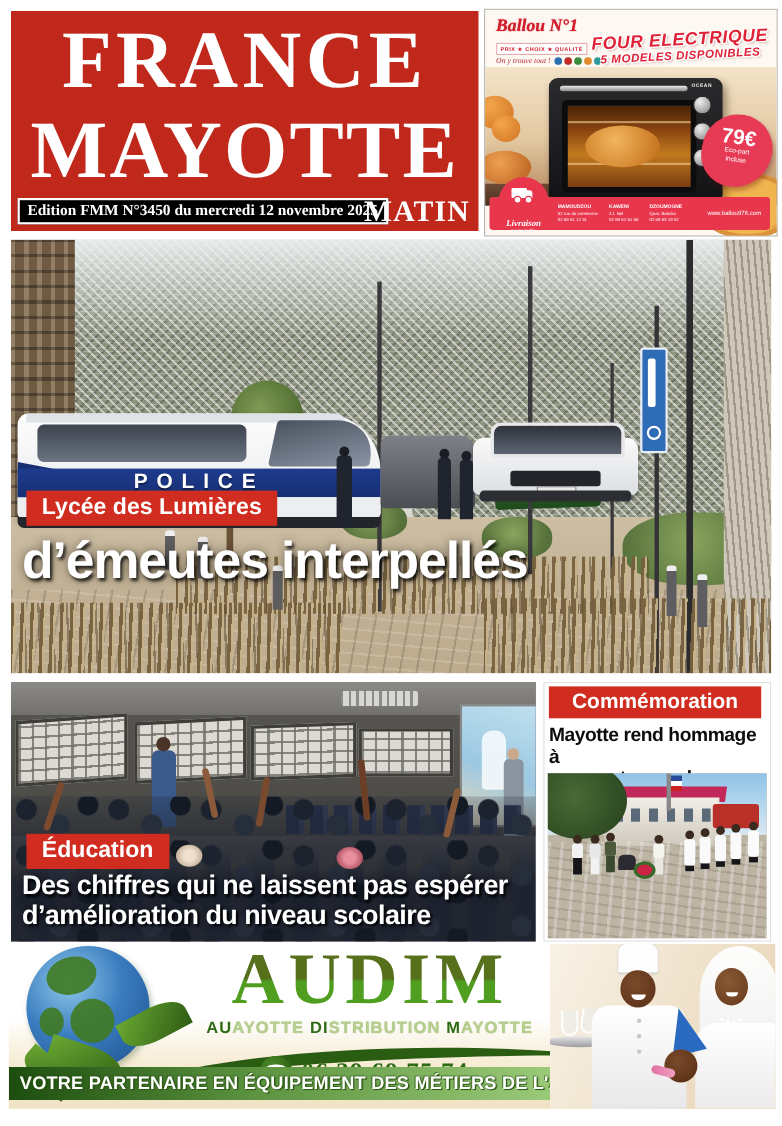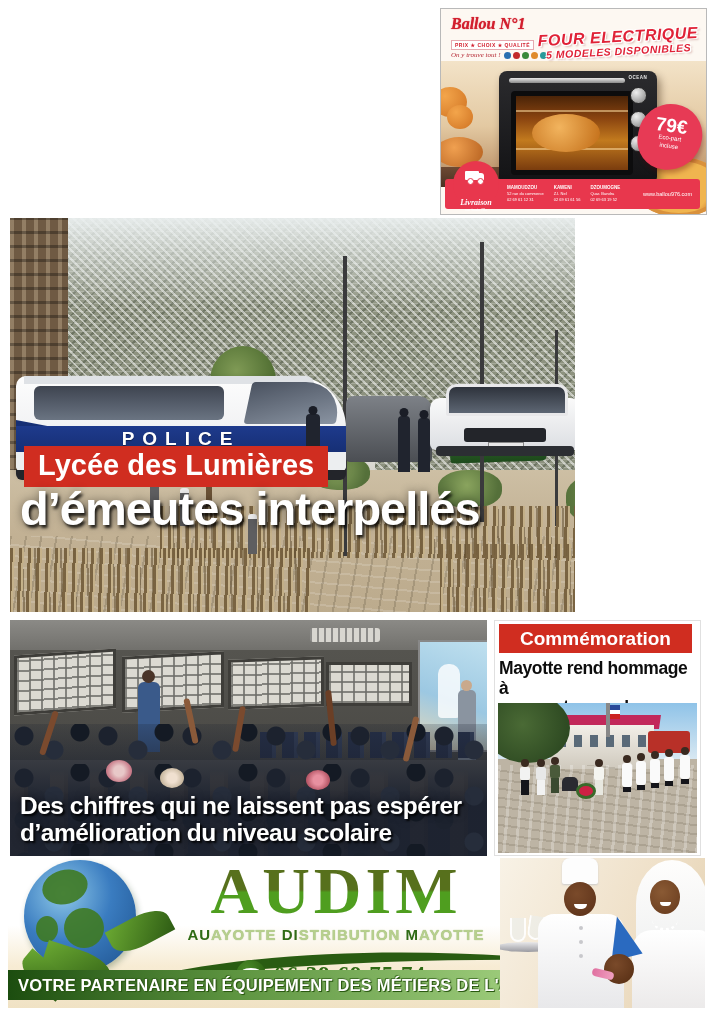--- a/index.html
+++ b/index.html
@@ -81,21 +81,21 @@
   .truck-w1,.truck-w2{position:absolute;bottom:-3px;width:5px;height:5px;border-radius:50%;background:#fff;border:1px solid #e8374d;}
   .truck-w1{left:2px}.truck-w2{right:3px}
   .livr-title{font-style:italic;font-weight:bold;font-size:8px;font-family:"Liberation Serif",serif;margin-top:16px;}
   .livr-sub{font-size:4px;}
   .stores{display:flex;gap:10px;margin-left:62px;}
   .store{font-size:4px;line-height:1.5;}
   .store b{font-size:4.5px;}
   .ballou-web{margin-left:auto;margin-right:8px;font-size:5.5px;}
 
   
-  .main-photo{left:10px;top:218px;width:565px;height:394px;overflow:hidden;background:#cfd3cc;}
+  .main-photo{left:10px;top:218px;width:691px;height:394px;overflow:hidden;background:#cfd3cc;}
   .hill{left:0;top:0;width:100%;height:278px;background-color:#8d927f;
      background-image:
        repeating-linear-gradient(45deg,rgba(255,255,255,.5) 0 2px,transparent 2px 6px),
        repeating-linear-gradient(-45deg,rgba(58,68,52,.38) 0 2px,transparent 2px 7px),
        repeating-linear-gradient(0deg,rgba(255,255,255,.22) 0 1px,transparent 1px 4px);}
   .haze{left:0;top:0;width:100%;height:90px;background:linear-gradient(180deg,rgba(235,240,240,.95),rgba(235,240,240,0));}
   .left-build{left:0;top:0;width:58px;height:268px;background-color:#6f5a43;
      background-image:repeating-linear-gradient(0deg,rgba(0,0,0,.3) 0 3px,transparent 3px 14px),
        repeating-linear-gradient(90deg,rgba(255,235,200,.25) 0 4px,transparent 4px 12px);}
   .mid-builds{left:55px;top:212px;width:310px;height:72px;background:linear-gradient(180deg,#e4e3de,#c9c7bf);
@@ -165,21 +165,21 @@
   .suv{left:420px;top:166px;width:150px;height:74px;}
   .suv-body{position:absolute;left:0;top:14px;width:100%;height:52px;background:linear-gradient(180deg,#fafafa,#dcdee2);
       border-radius:10px 10px 6px 6px;box-shadow:0 4px 5px rgba(40,40,40,.35);}
   .suv-glass{position:absolute;left:16px;top:0;width:116px;height:26px;background:linear-gradient(180deg,#2e333c,#5d6673);
       border-radius:10px 10px 2px 2px;border:3px solid #e8e8ea;}
   .suv-grille{position:absolute;left:34px;top:44px;width:82px;height:14px;background:#23252a;border-radius:3px;}
   .suv-plate{position:absolute;left:58px;top:58px;width:34px;height:8px;background:#e8e8e8;border:1px solid #888;}
   .suv-bumper{position:absolute;left:6px;top:62px;width:138px;height:10px;background:#2c2e33;border-radius:4px;}
 
   .kicker{display:inline-block;background:#d02d20;color:#fff;font-weight:bold;padding:3px 14px 5px;}
-  .main-kicker{left:14px;top:228px;font-size:29px;}
+  .main-kicker{left:14px;top:228px;font-size:21px;}
   .main-headline{left:10px;top:266px;color:#fff;font-weight:bold;font-size:47px;line-height:1.07;
       letter-spacing:-1px;text-shadow:2px 3px 3px rgba(0,0,0,.8),0 0 10px rgba(0,0,0,.45);}
 
   
   .edu{left:10px;top:620px;width:477px;height:236px;overflow:hidden;background:#5c5b58;}
   .edu-ceiling{left:0;top:0;width:100%;height:34px;background:linear-gradient(180deg,#8b8a86,#6e6d69);}
   .edu-vent{left:300px;top:8px;width:70px;height:14px;background:#d8d6d0;border-radius:3px;
       background-image:repeating-linear-gradient(90deg,rgba(90,90,90,.6) 0 2px,transparent 2px 7px);}
   .edu-wall{left:0;top:30px;width:100%;height:110px;background:linear-gradient(180deg,#55544f,#4a4945);}
   .edu-window{background:#dcdad2;border:3px solid #3e3d39;
@@ -304,20 +304,26 @@
   .party-hat{left:106px;top:58px;width:0;height:0;border-left:16px solid transparent;border-right:16px solid transparent;
       border-bottom:42px solid #2a6ac0;transform:rotate(-14deg);}
   .kid-head{left:104px;top:96px;width:30px;height:30px;border-radius:50%;background:radial-gradient(circle at 40% 35%,#7a4a2a,#542c12);}
   .horn{left:92px;top:112px;width:22px;height:8px;background:linear-gradient(90deg,#e070a0,#f0a0c0);border-radius:4px;transform:rotate(14deg);}
 </style>
 </head>
 <body>
 
 <div class="page">
 
+  <div class="abs masthead">
+    <div class="abs mast-line mast-l1">FRANCE</div>
+    <div class="abs mast-line mast-l2">MAYOTTE</div>
+    <div class="abs edition-bar">Edition FMM N°3450 du mercredi 12 novembre 2025</div>
+    <div class="abs mast-matin">MATIN</div>
+  </div>
 
   <div class="abs ballou">
     <div class="abs ballou-kitchen"></div>
     <div class="abs ballou-counter"></div>
     <div class="abs pumpkin pk1"></div>
     <div class="abs pumpkin pk2"></div>
     <div class="abs chick2"></div>
     <div class="abs pizza"></div>
     <div class="abs sauce"></div>
 
@@ -482,20 +488,21 @@
     <div class="abs edu-crowd"></div>
     <div class="abs arm a1"></div>
     <div class="abs arm a2"></div>
     <div class="abs arm a3"></div>
     <div class="abs arm a4"></div>
     <div class="abs arm a5"></div>
     <div class="abs scarf s1"></div>
     <div class="abs scarf s2"></div>
     <div class="abs scarf s3"></div>
 
+    <div class="abs kicker edu-kicker">Éducation</div>
     <div class="abs edu-headline">
       <div>Des chiffres qui ne laissent pas espérer</div>
       <div>d’amélioration du niveau scolaire</div>
     </div>
   </div>
 
   <div class="abs comm">
     <div class="abs comm-headline">
       <div>Mayotte rend hommage à</div>
       <div>ses morts pour la France</div>

